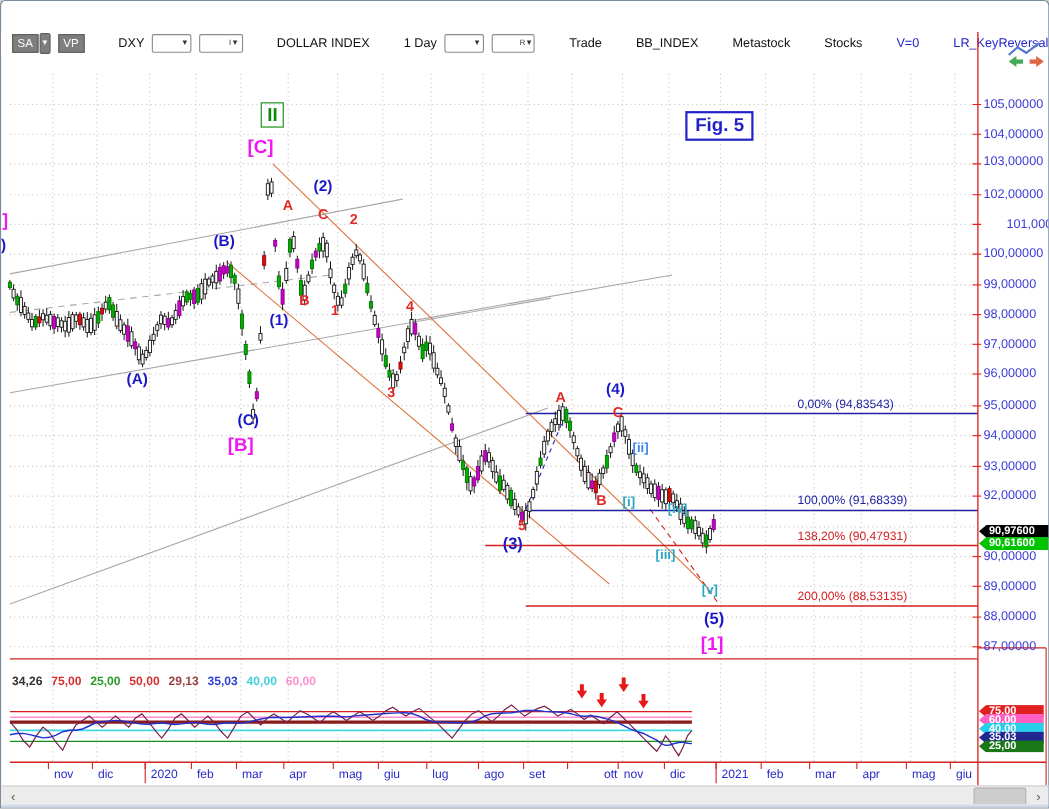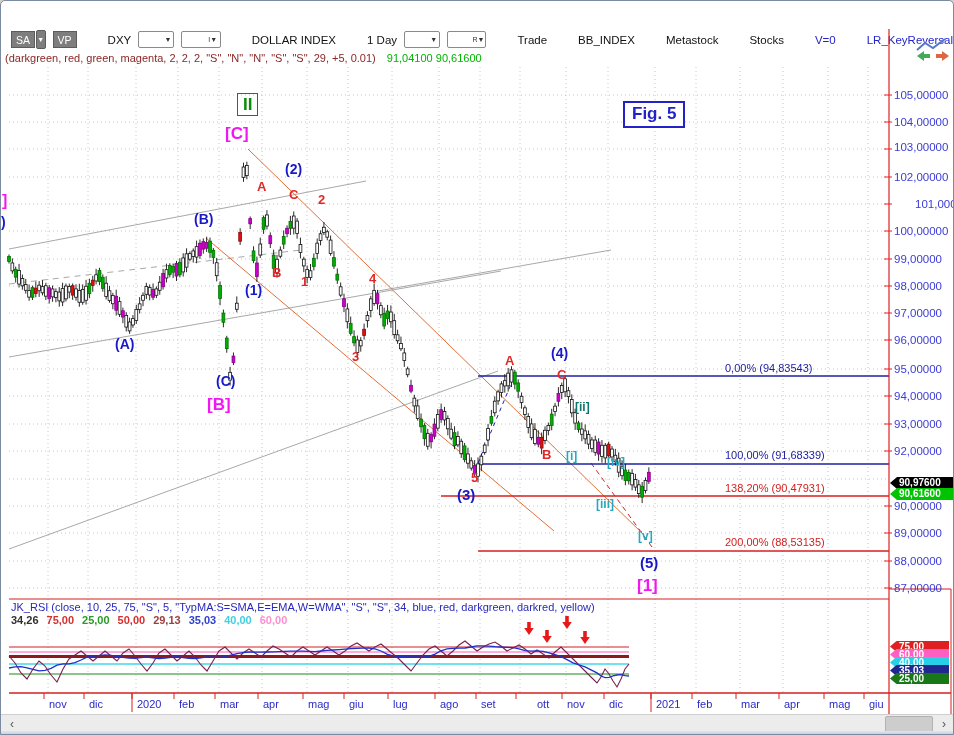--- a/index.html
+++ b/index.html
@@ -78,24 +78,20 @@
     <span class="dd-box tb-gap">▼</span>
     <span class="dd-box tb-gap" style="width:22px">R▼</span>
     <span class="tb-gap">Trade</span>
     <span class="tb-gap">BB_INDEX</span>
     <span class="tb-gap">Metastock</span>
     <span class="tb-gap">Stocks</span>
     <span class="tb-gap blue-txt">V=0</span>
     <span class="tb-gap blue-txt">LR_KeyReversal</span>
   </div>
 
-  <div id="formula-line">
-    <span>(darkgreen, red, green, magenta, 2, 2, 2, "S", "N", "N", "S", "S", 29, +5, 0.01)</span>
-    <span id="formula-values">91,04100  90,61600</span>
-  </div>
 
   <div id="chart-area">
     <svg id="chart-svg" width="954" height="735">
         <g>
           <line x1="8" y1="94" x2="888" y2="94" stroke="#c6c6c6" stroke-width="1" stroke-dasharray="1 3"></line>
           <line x1="8" y1="121" x2="888" y2="121" stroke="#c6c6c6" stroke-width="1" stroke-dasharray="1 3"></line>
           <line x1="8" y1="148" x2="888" y2="148" stroke="#c6c6c6" stroke-width="1" stroke-dasharray="1 3"></line>
           <line x1="8" y1="176" x2="888" y2="176" stroke="#c6c6c6" stroke-width="1" stroke-dasharray="1 3"></line>
           <line x1="8" y1="203" x2="888" y2="203" stroke="#c6c6c6" stroke-width="1" stroke-dasharray="1 3"></line>
           <line x1="8" y1="230" x2="888" y2="230" stroke="#c6c6c6" stroke-width="1" stroke-dasharray="1 3"></line>
@@ -620,21 +616,21 @@
         <div class="wave-label" style="left: 300px; top: 274px; color: rgb(224, 40, 40); font-size: 13px;">1</div>
         <div class="wave-label" style="left: 244px; top: 282px; color: rgb(24, 24, 200); font-size: 14px;">(1)</div>
         <div class="wave-label" style="left: 368px; top: 271px; color: rgb(224, 40, 40); font-size: 13px;">4</div>
         <div class="wave-label" style="left: 114px; top: 336px; color: rgb(24, 24, 200); font-size: 14px;">(A)</div>
         <div class="wave-label" style="left: 351px; top: 349px; color: rgb(224, 40, 40); font-size: 13px;">3</div>
         <div class="wave-label" style="left: 215px; top: 373px; color: rgb(24, 24, 200); font-size: 14px;">(C)</div>
         <div class="wave-label" style="left: 206px; top: 395px; color: rgb(240, 24, 240); font-size: 17px;">[B]</div>
         <div class="wave-label" style="left: 504px; top: 353px; color: rgb(224, 40, 40); font-size: 13px;">A</div>
         <div class="wave-label" style="left: 550px; top: 345px; color: rgb(24, 24, 200); font-size: 14px;">(4)</div>
         <div class="wave-label" style="left: 556px; top: 367px; color: rgb(224, 40, 40); font-size: 13px;">C</div>
-        <div class="wave-label" style="left: 574px; top: 400px; color: #0f766e; font-size: 12px;">[ii]</div>
+        <div class="wave-label" style="left: 574px; top: 400px; color: #3b82f6; font-size: 12px;">[ii]</div>
         <div class="wave-label" style="left: 541px; top: 447px; color: rgb(224, 40, 40); font-size: 13px;">B</div>
         <div class="wave-label" style="left: 565px; top: 449px; color: rgb(40, 168, 192); font-size: 12px;">[i]</div>
         <div class="wave-label" style="left: 606px; top: 455px; color: rgb(40, 168, 192); font-size: 12px;">[iv]</div>
         <div class="wave-label" style="left: 470px; top: 470px; color: rgb(224, 40, 40); font-size: 13px;">5</div>
         <div class="wave-label" style="left: 456px; top: 486px; color: rgb(24, 24, 200); font-size: 15px;">(3)</div>
         <div class="wave-label" style="left: 595px; top: 497px; color: rgb(40, 168, 192); font-size: 12px;">[iii]</div>
         <div class="wave-label" style="left: 637px; top: 529px; color: rgb(40, 168, 192); font-size: 12px;">[v]</div>
         <div class="wave-label" style="left: 639px; top: 554px; color: rgb(24, 24, 200); font-size: 15px;">(5)</div>
         <div class="wave-label" style="left: 636px; top: 576px; color: rgb(240, 24, 240); font-size: 17px;">[1]</div>
         <div class="wave-label" style="left: 1px; top: 192px; color: rgb(240, 24, 240); font-size: 16px;">]</div>
@@ -664,21 +660,20 @@
         <div class="pa-label" style="top: 499px;">90,00000</div>
         <div class="pa-label" style="top: 526px;">89,00000</div>
         <div class="pa-label" style="top: 554px;">88,00000</div>
         <div class="pa-label" style="top: 581px;">87,00000</div>
       </div>
     <div id="price-tags">
         <div class="tag" style="background: rgb(0, 0, 0); top: 476px;">90,97600</div>
         <div class="tag" style="background: rgb(0, 196, 0); top: 487px;">90,61600</div>
       </div>
 
-    <div id="rsi-header">JK_RSI   (close, 10, 25, 75, "S", 5, "TypMA:S=SMA,E=EMA,W=WMA", "S", "S", 34, blue, red, darkgreen, darkred, yellow)</div>
     <div id="rsi-values"><span style="color: rgb(48, 48, 48);">34,26</span><span style="color: rgb(212, 48, 48);">75,00</span><span style="color: rgb(42, 154, 42);">25,00</span><span style="color: rgb(212, 48, 48);">50,00</span><span style="color: rgb(154, 64, 64);">29,13</span><span style="color: rgb(48, 64, 208);">35,03</span><span style="color: rgb(64, 208, 224);">40,00</span><span style="color: rgb(255, 144, 208);">60,00</span></div>
     <div id="rsi-tags">
         <div class="tag" style="background: rgb(224, 32, 32); top: 640px; height: 11px; line-height: 11px; width: 50px;">75,00</div>
         <div class="tag" style="background: rgb(255, 95, 192); top: 648px; height: 11px; line-height: 11px; width: 50px;">60,00</div>
         <div class="tag" style="background: rgb(40, 207, 232); top: 656px; height: 11px; line-height: 11px; width: 50px;">40,00</div>
         <div class="tag" style="background: rgb(32, 40, 144); top: 664px; height: 11px; line-height: 11px; width: 50px;">35,03</div>
         <div class="tag" style="background: rgb(24, 120, 24); top: 672px; height: 11px; line-height: 11px; width: 50px;">25,00</div>
       </div>
 
     <div id="month-labels">
@@ -686,21 +681,21 @@
         <div class="month" style="left: 88px;">dic</div>
         <div class="month" style="left: 136px;">2020</div>
         <div class="month" style="left: 178px;">feb</div>
         <div class="month" style="left: 219px;">mar</div>
         <div class="month" style="left: 262px;">apr</div>
         <div class="month" style="left: 307px;">mag</div>
         <div class="month" style="left: 348px;">giu</div>
         <div class="month" style="left: 392px;">lug</div>
         <div class="month" style="left: 439px;">ago</div>
         <div class="month" style="left: 480px;">set</div>
-        <div class="month" style="left: 536px;">ott</div>
+        <div class="month" style="left: 548px;">ott</div>
         <div class="month" style="left: 566px;">nov</div>
         <div class="month" style="left: 608px;">dic</div>
         <div class="month" style="left: 655px;">2021</div>
         <div class="month" style="left: 696px;">feb</div>
         <div class="month" style="left: 740px;">mar</div>
         <div class="month" style="left: 783px;">apr</div>
         <div class="month" style="left: 828px;">mag</div>
         <div class="month" style="left: 868px;">giu</div>
       </div>
   </div>

